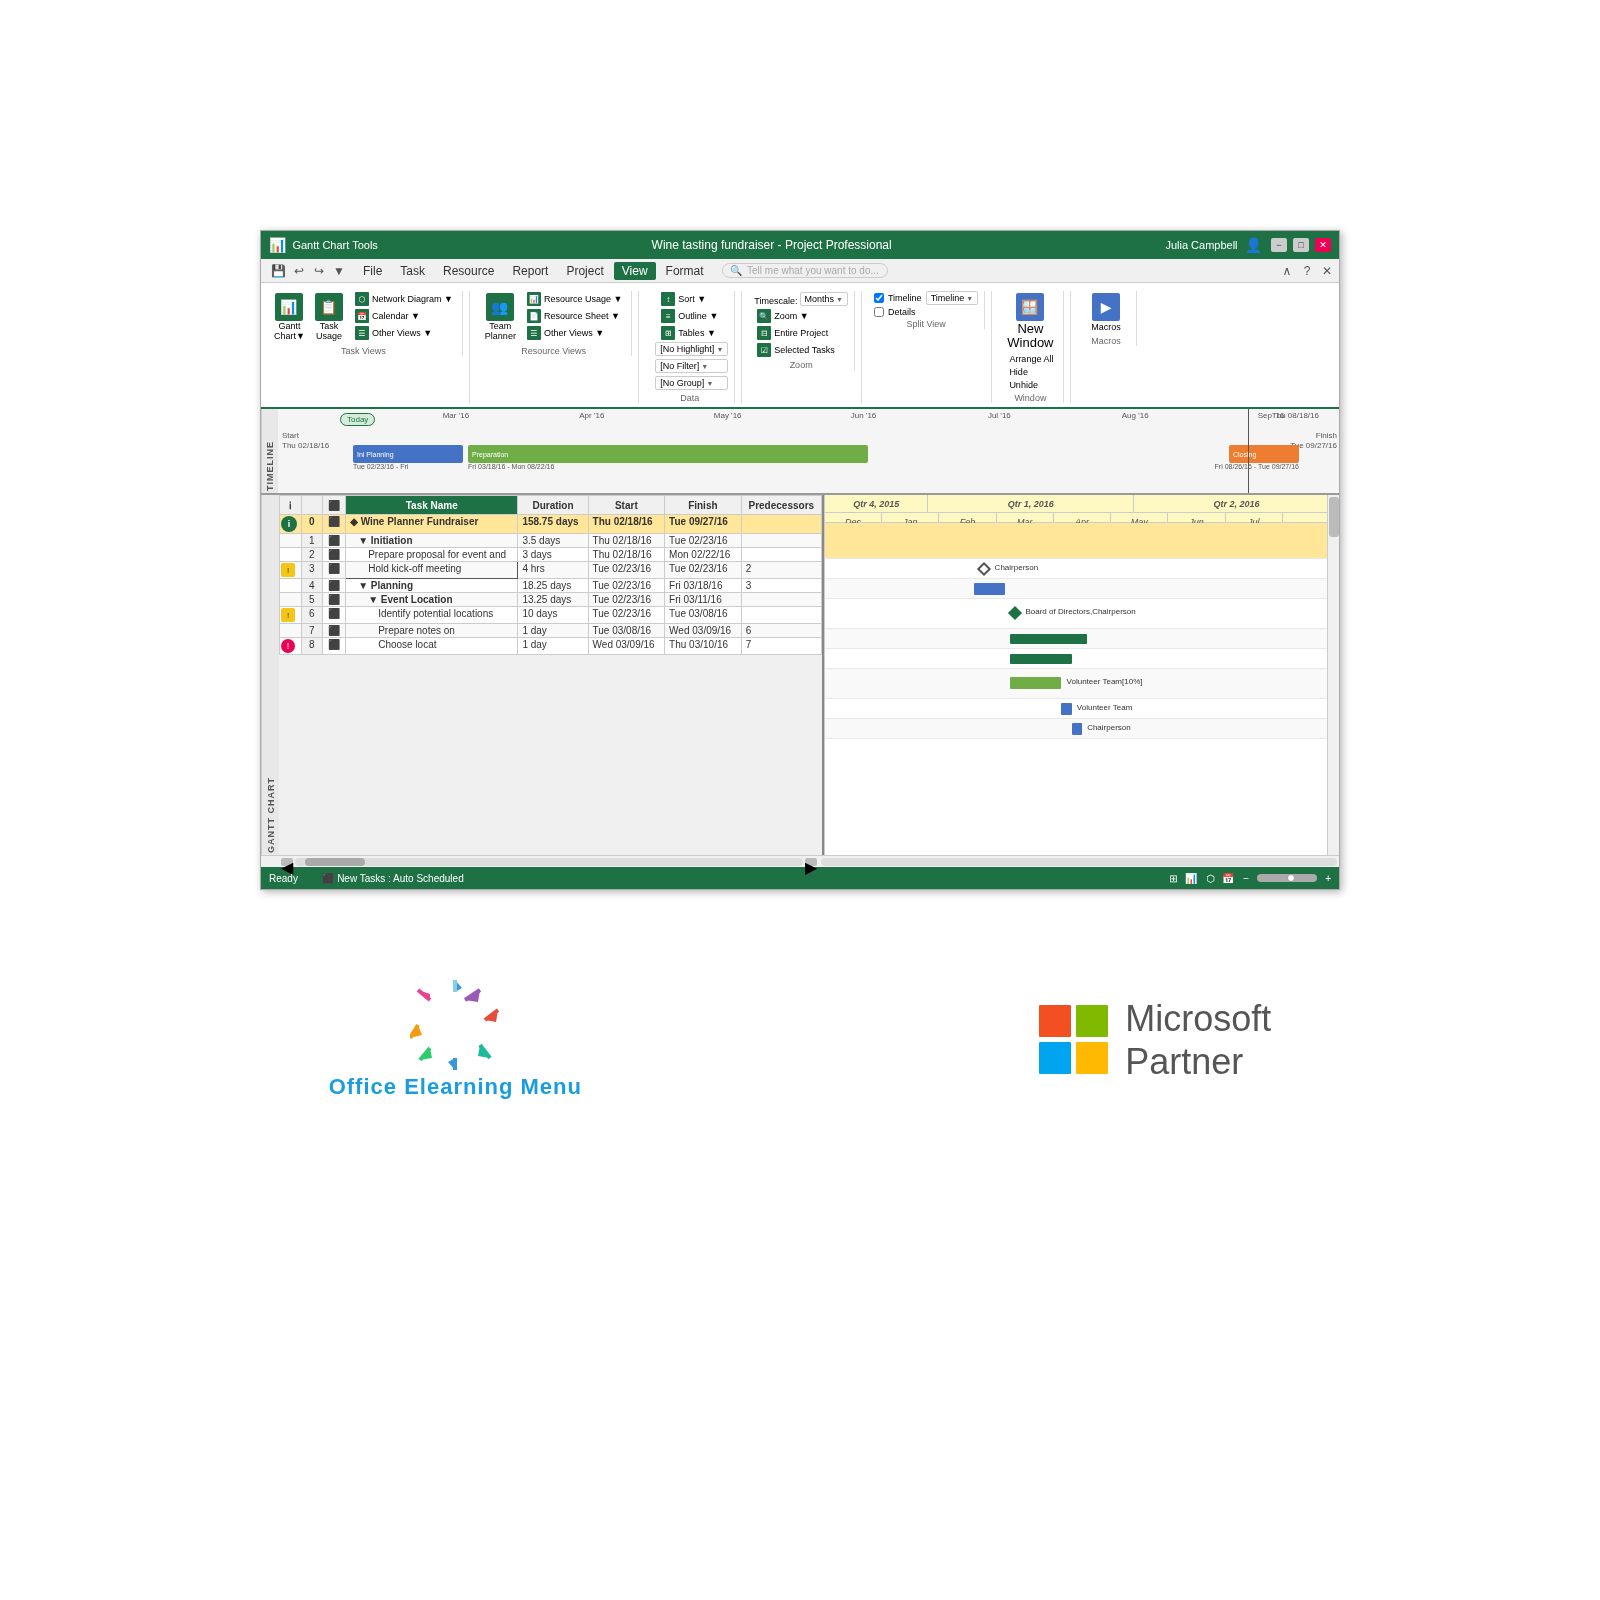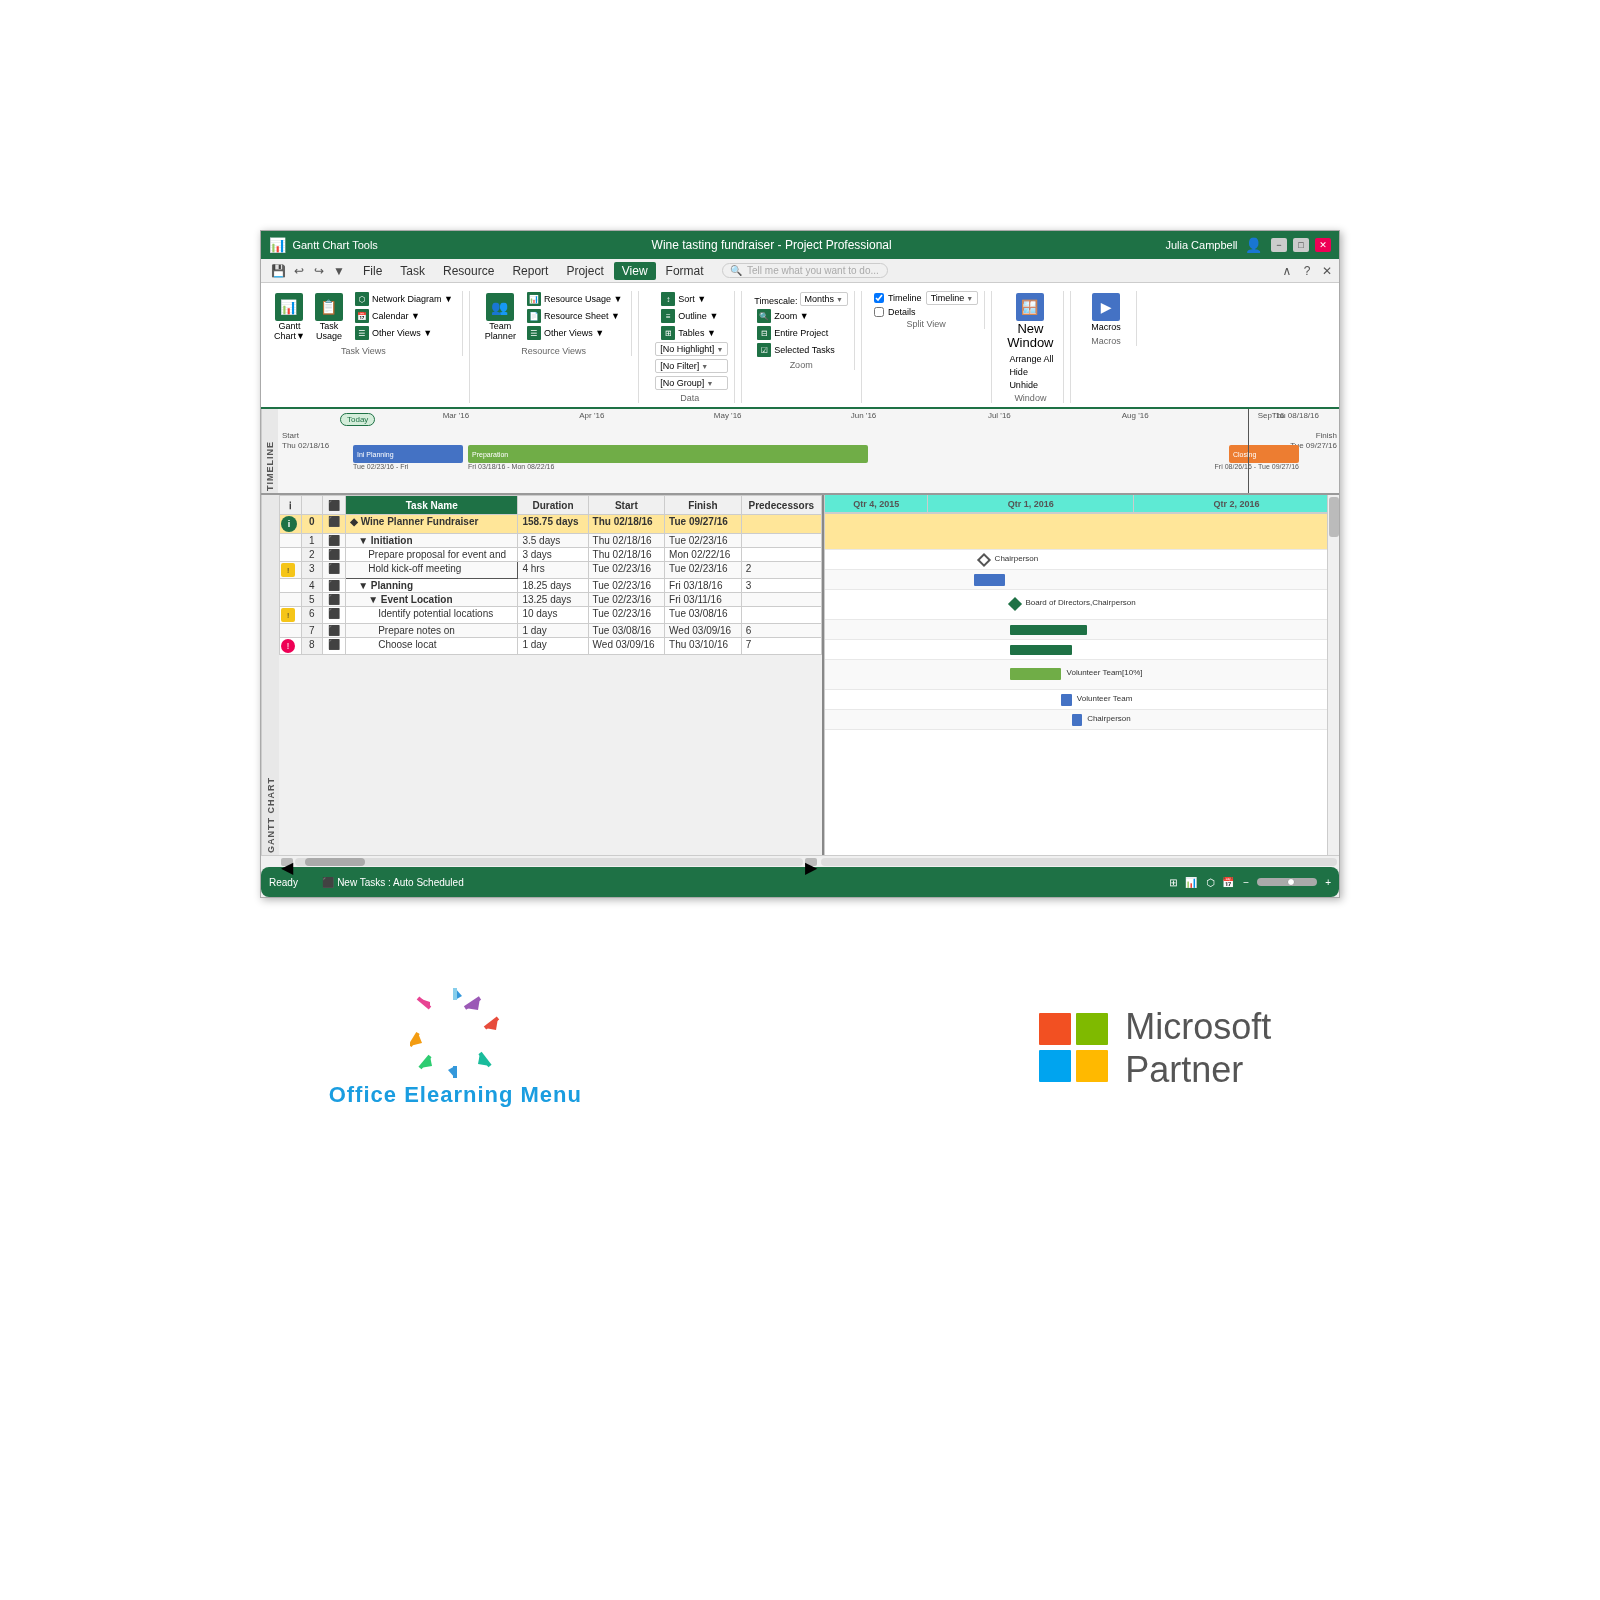--- a/index.html
+++ b/index.html
@@ -50,21 +50,21 @@
     .task-table tr:nth-child(odd) td { background: #fff; }
     .task-0 td { background: #ffe699 !important; font-weight: bold; }
     .task-indent1 { padding-left: 12px !important; }
     .task-indent2 { padding-left: 22px !important; }
     .task-indent3 { padding-left: 32px !important; }
     .task-name-col { min-width: 150px; max-width: 160px; word-break: break-word; white-space: normal !important; }
     .row-num { background: #f0f0f0 !important; color: #666; text-align: center; width: 20px; }
     .task-icon { width: 16px; text-align: center; }
 
     
-    .status-bar { height: 30px; background: #1e7145; display: flex; align-items: center; padding: 0 8px; color: #fff; font-size: 10px; gap: 16px; border-radius: 8px; }
+    .status-bar { height: 22px; background: #1e7145; display: flex; align-items: center; padding: 0 8px; color: #fff; font-size: 10px; gap: 16px; }
     .status-bar-right { margin-left: auto; display: flex; gap: 8px; align-items: center; }
 
     
     .bottom-section { height: 300px; background: #fff; display: flex; align-items: center; justify-content: space-around; padding: 20px 100px; }
     .oem-logo { display: flex; flex-direction: column; align-items: center; }
     .oem-text-row { display: flex; align-items: center; gap: 10px; }
     .oem-letters { font-size: 72px; font-weight: 900; color: #e07020; font-family: Arial, sans-serif; line-height: 1; }
     .oem-subtitle { color: #1a9de0; font-size: 22px; font-weight: 600; margin-top: 4px; letter-spacing: 1px; }
     .ms-partner { display: flex; align-items: center; gap: 16px; }
     .ms-grid { display: grid; grid-template-columns: 1fr 1fr; gap: 4px; width: 70px; height: 70px; }
@@ -486,21 +486,21 @@
               <td>Wed 03/09/16</td>
               <td>Thu 03/10/16</td>
               <td>7</td>
             </tr>
           </tbody>
         </table>
       </div>
 
       <div style="flex:1; overflow:hidden; position:relative; background:#fff; border-left:1px solid #ccc;">
 
-        <div style="height:19px; border-bottom:1px solid #ccc; background:#5eead4;">
+        <div style="height:28px; border-bottom:1px solid #ccc; background:#fef9c3;font-style:italic;">
           <div style="display:flex; height:18px; border-bottom:1px solid #ccc; font-size:9px; font-weight:bold;">
             <div style="flex:1; border-right:1px solid #ccc; display:flex; align-items:center; justify-content:center; color:#555;">Qtr 4, 2015</div>
             <div style="flex:2; border-right:1px solid #ccc; display:flex; align-items:center; justify-content:center; color:#555;">Qtr 1, 2016</div>
             <div style="flex:2; display:flex; align-items:center; justify-content:center; color:#555;">Qtr 2, 2016</div>
           </div>
           <div style="display:flex; height:18px; font-size:9px;">
             <div style="flex:1; border-right:1px solid #ccc; display:flex; align-items:center; justify-content:center; color:#555;">Dec</div>
             <div style="flex:1; border-right:1px solid #ccc; display:flex; align-items:center; justify-content:center; color:#555;">Jan</div>
             <div style="flex:1; border-right:1px solid #ccc; display:flex; align-items:center; justify-content:center; color:#555;">Feb</div>
             <div style="flex:1; border-right:1px solid #ccc; display:flex; align-items:center; justify-content:center; color:#555;">Mar</div>

